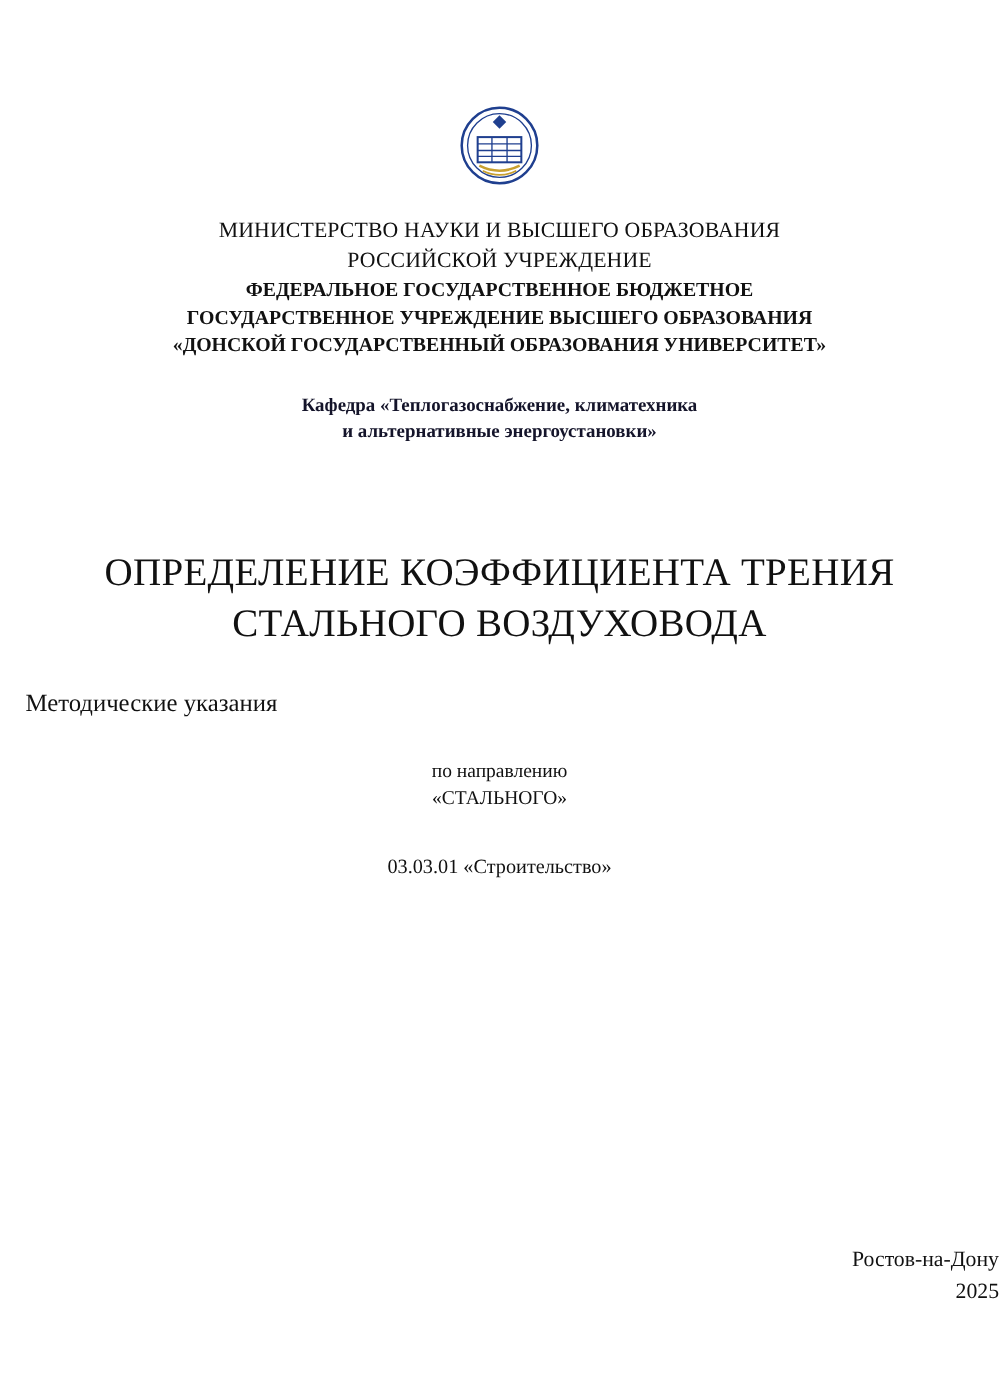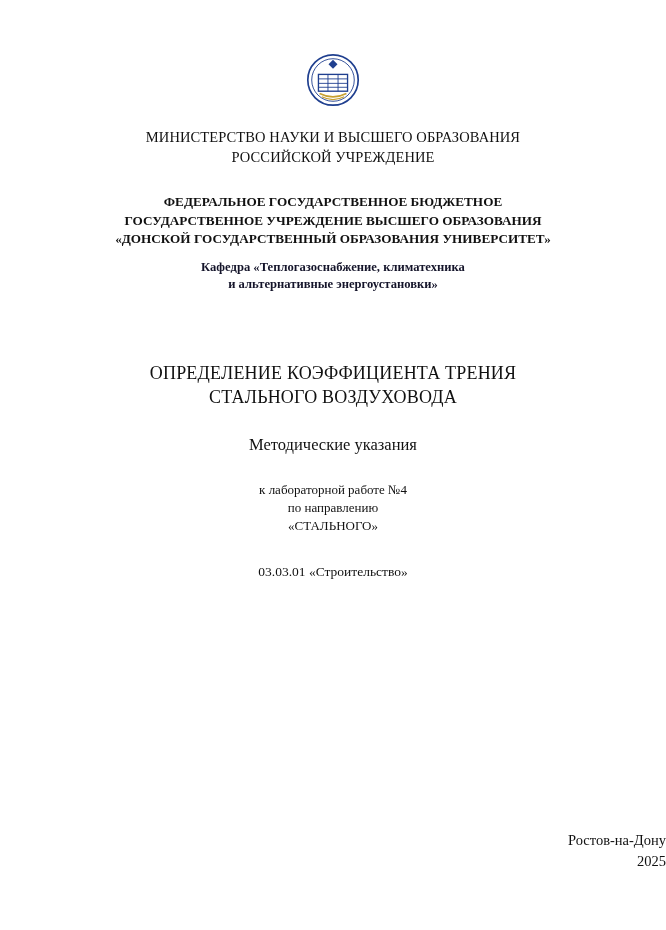--- a/index.html
+++ b/index.html
@@ -12,21 +12,21 @@
     background: #ffffff;
     font-family: "Liberation Serif", serif;
     color: #111111;
     overflow: hidden;
   }
   .page {
     position: relative;
     width: 666px;
     height: 930px;
     box-sizing: border-box;
-    padding: 0;
+    padding: 17px;
   }
   .logo-wrap {
     display: flex;
     justify-content: center;
     padding-top: 52px;
   }
   .logo {
     width: 56px;
     height: 56px;
   }
@@ -34,44 +34,42 @@
     margin-top: 20px;
     text-align: center;
     font-size: 14.5px;
     line-height: 1.35;
     letter-spacing: 0.1px;
   }
   .ministry div {
     white-space: pre;
   }
   .institution {
-    margin-top: 26px;
     text-align: center;
     font-weight: bold;
     font-size: 13.2px;
     line-height: 1.4;
   }
   .department {
-    margin-top: 10px;
+    margin-top: 22px;
     text-align: center;
     font-weight: bold;
     font-size: 12.6px;
     line-height: 1.4;
     color: #14142a;
   }
   .title {
     margin-top: 68px;
     text-align: center;
-    font-size: 18px;
+    font-size: 26px;
     line-height: 1.32;
     letter-spacing: 0.2px;
   }
   .subtitle {
     margin-top: 26px;
-    text-align: center;
     font-size: 16.5px;
   }
   .work-info {
     margin-top: 26px;
     text-align: center;
     font-size: 13px;
     line-height: 1.38;
   }
   .audience {
     margin-top: 28px;
@@ -127,21 +125,20 @@
   </div>
 
   <div class="title">
     <div>ОПРЕДЕЛЕНИЕ КОЭФФИЦИЕНТА ТРЕНИЯ</div>
     <div>СТАЛЬНОГО ВОЗДУХОВОДА</div>
   </div>
 
   <div class="subtitle">Методические указания</div>
 
   <div class="work-info">
-    <div>к лабораторной работе №4</div>
     <div>по направлению</div>
     <div>«СТАЛЬНОГО»</div>
   </div>
 
   <div class="audience">
     <div>03.03.01 «Строительство»</div>
   </div>
 
   <div class="footer">
     <div>Ростов-на-Дону</div>

